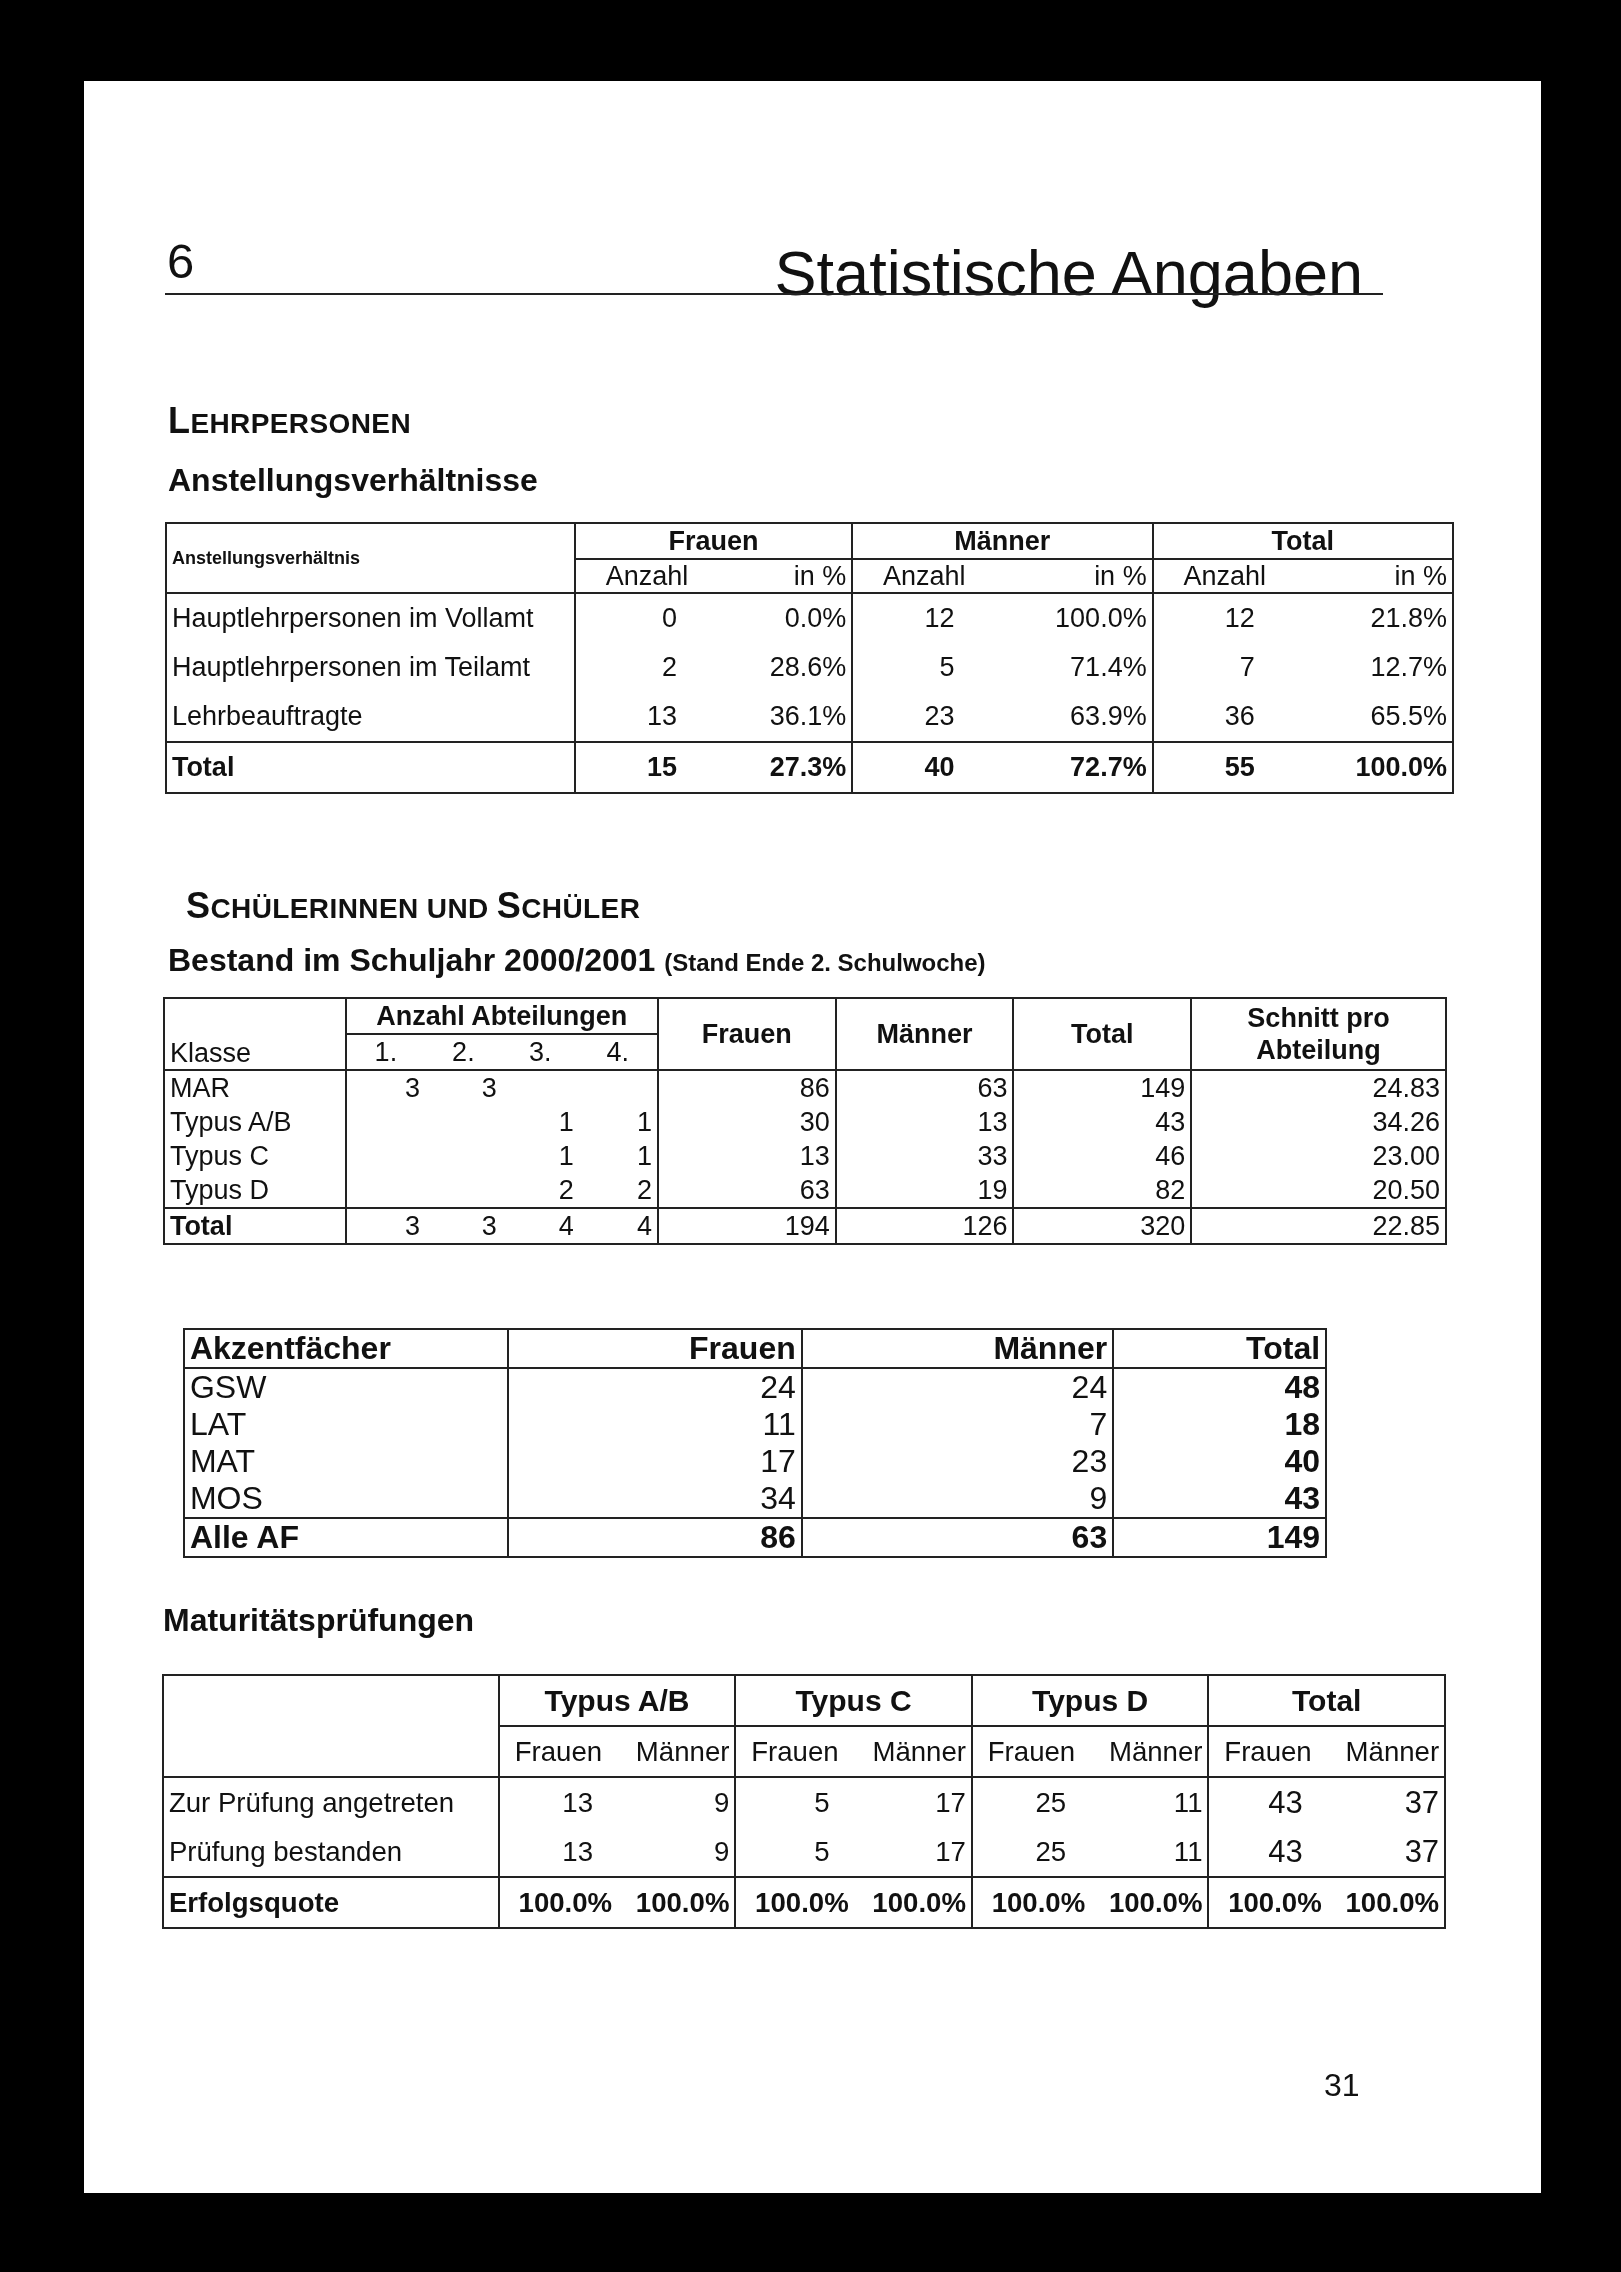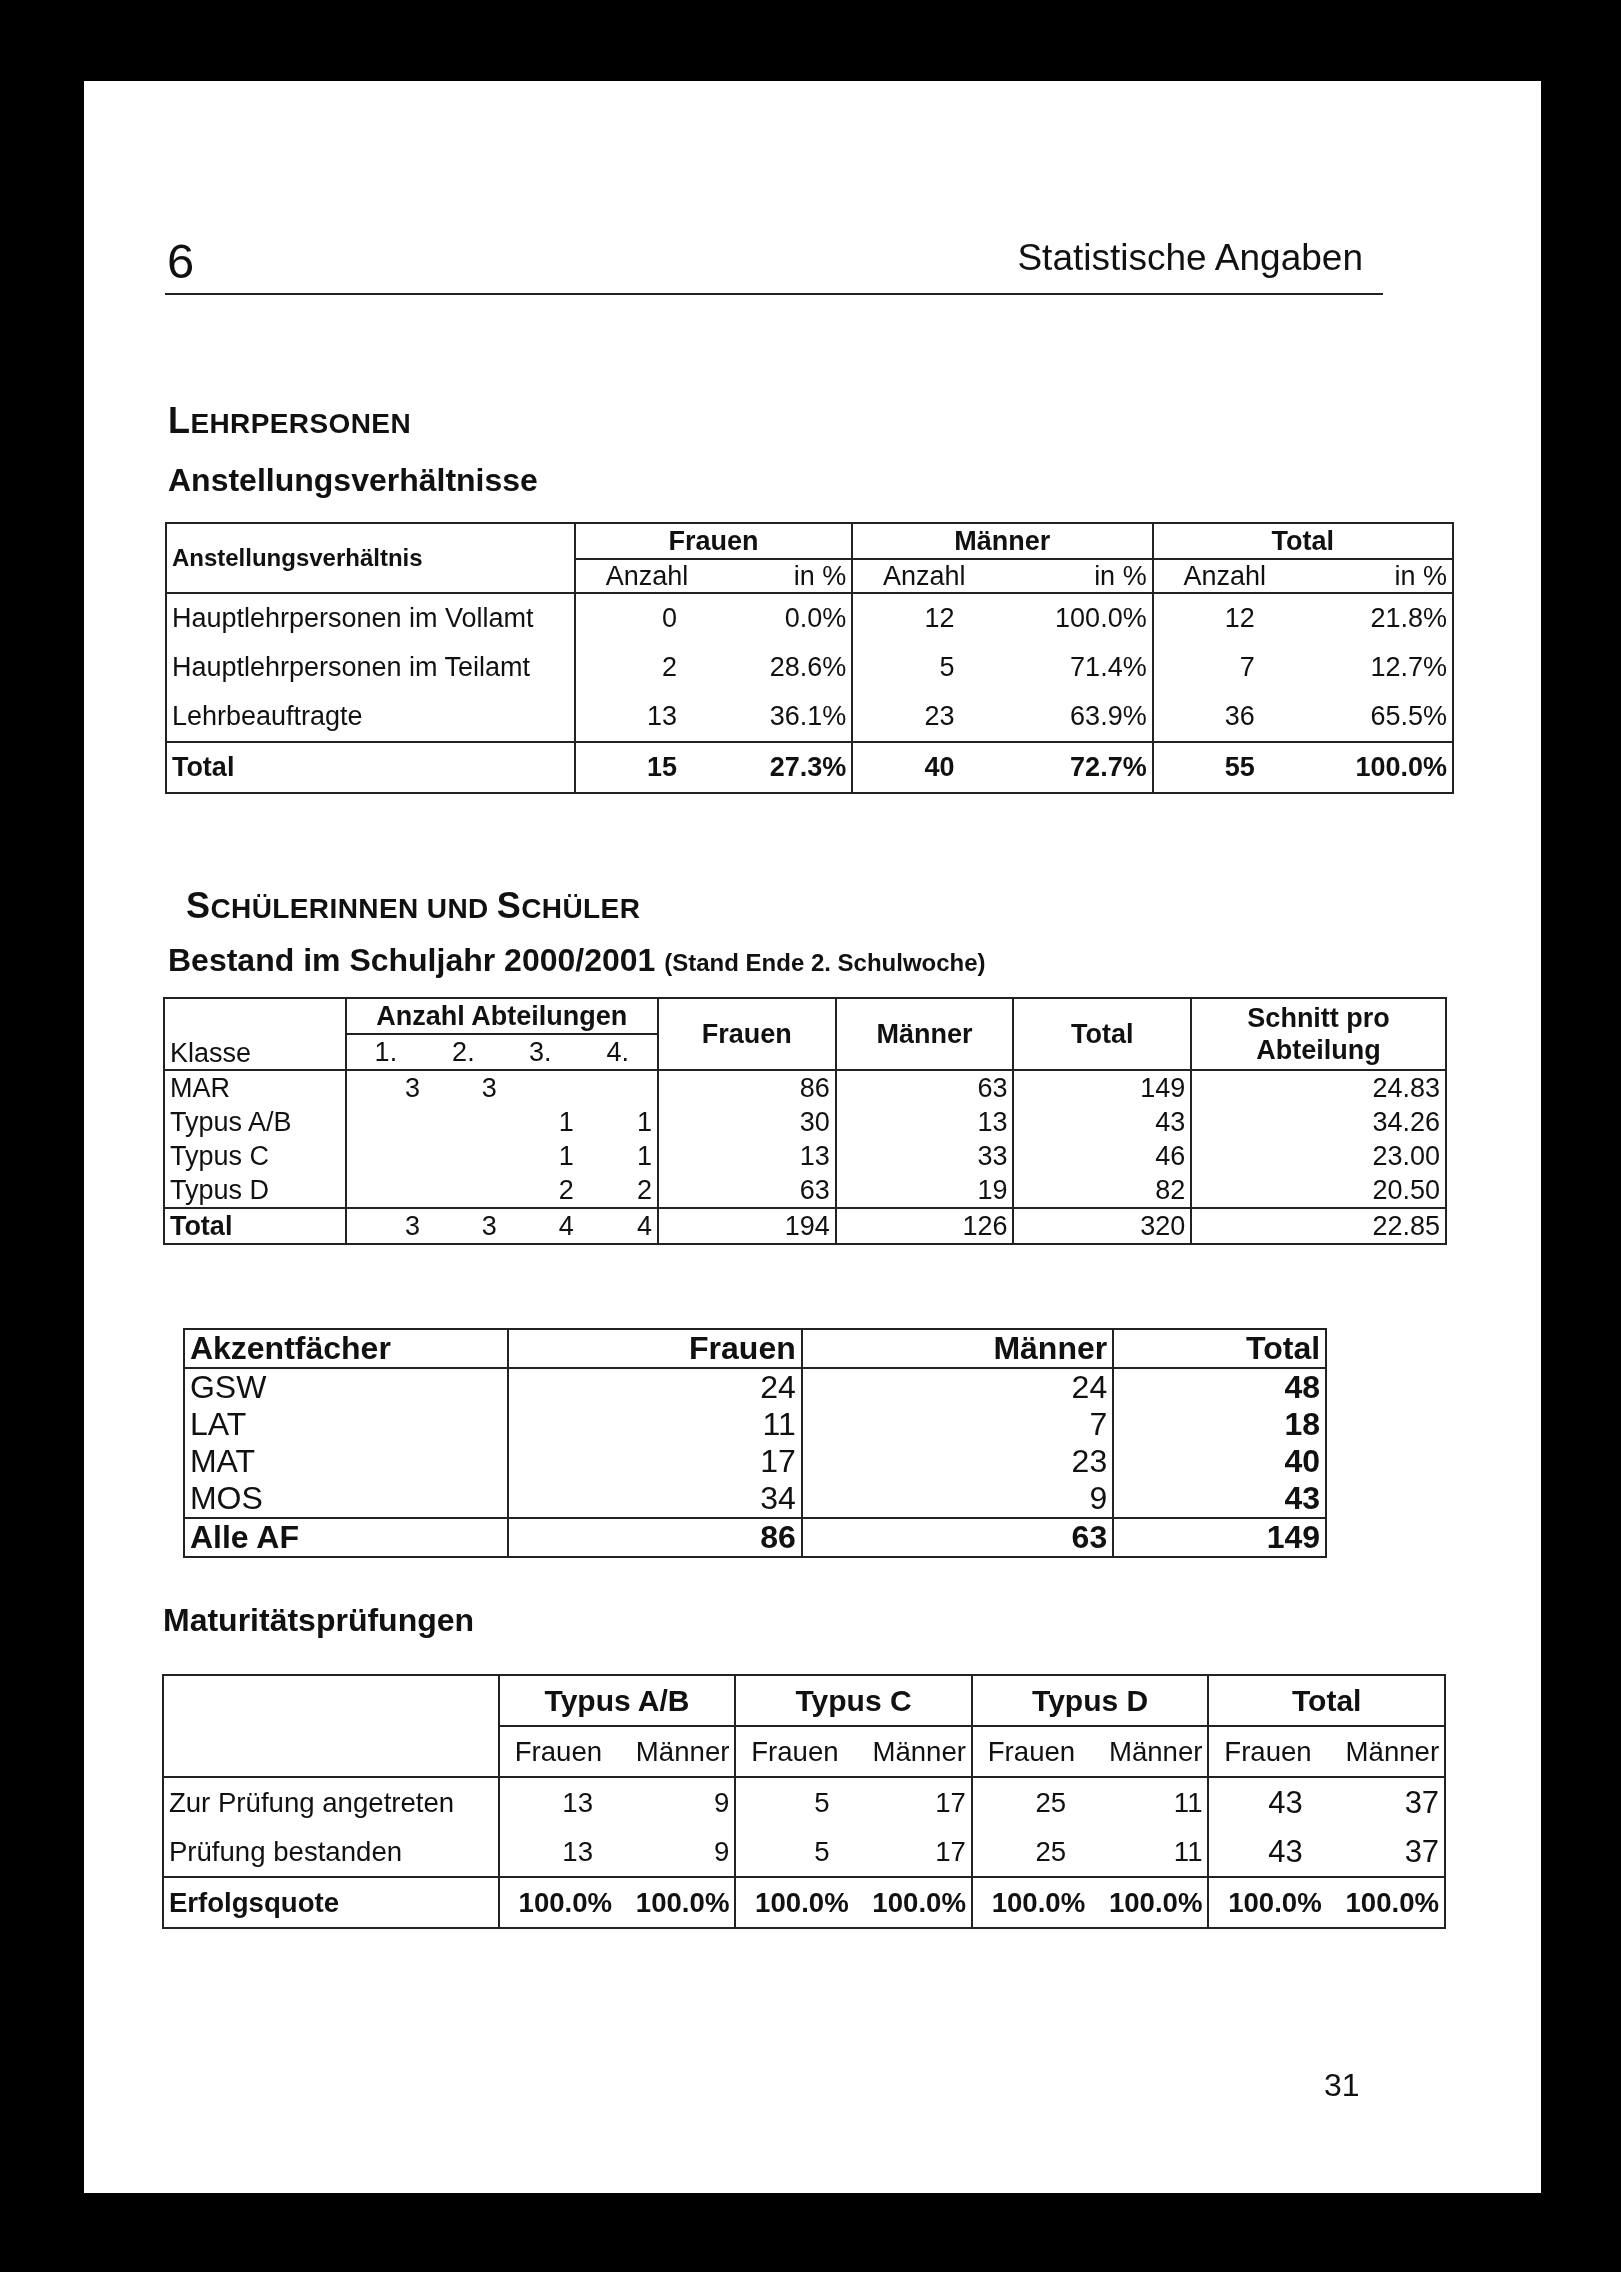--- a/index.html
+++ b/index.html
@@ -1,20 +1,20 @@
 <!DOCTYPE html>
 <html style="font-size:13px"><head>
 <meta charset="utf-8">
 <style>
   html, body { margin:0; padding:0; }
   body { width:1622px; height:2273px; background:#000; position:relative; font-family:"Liberation Sans", sans-serif; color:#111; }
   .page { position:absolute; left:84px; top:81px; width:1457px; height:2112px; background:#fff; }
   .abs { position:absolute; }
   .chap-num { left:83px; top:152px; font-size:49px; font-weight:normal; }
-  .chap-title { right:178px; top:156px; font-size:37px; font-weight:normal; }
+  .chap-title { right:178px; top:156px; font-size:63px; font-weight:normal; }
   .chap-line { left:81px; top:212px; width:1218px; height:0; border-top:2.4px solid #222; }
   .h-sc { font-size:36px; font-weight:bold; letter-spacing:0.4px; }
   .h-sc .big { font-size:36px; }
   .h-sc .sm { font-size:28px; }
   .h-sub { font-size:32px; font-weight:bold; }
   .h-sub .small { font-size:24px; }
   table { border-collapse:collapse; position:absolute; }
   td, th { padding:0 4.9px; font-weight:normal; white-space:nowrap; }
   .num { text-align:right; }
   .ctr { text-align:center; }
@@ -53,21 +53,21 @@
   <div class="abs chap-num">6</div>
   <div class="abs chap-title">Statistische Angaben</div>
   <div class="abs chap-line"></div>
 
   <div class="abs h-sc" style="left:84px; top:319px;"><span class="big">L</span><span class="sm">EHRPERSONEN</span></div>
   <div class="abs h-sub" style="left:84px; top:381px;">Anstellungsverhältnisse</div>
 
   <table id="t1">
     <tbody>
         <tr class="hdr1">
-      <td rowspan="2" class="b" style="width:397px; font-size:24px;">Anstellungsverhältnis</td>
+      <td rowspan="2" class="b" style="width:397px; font-size:18px;">Anstellungsverhältnis</td>
       <td colspan="2" class="ctr b grp">Frauen</td>
       <td colspan="2" class="ctr b grp">Männer</td>
       <td colspan="2" class="ctr b grp">Total</td>
     </tr>
     <tr class="hdr2">
       <td class="ctr grp sub">Anzahl</td>
       <td class="num sub">in %</td>
       <td class="ctr grp sub">Anzahl</td>
       <td class="num sub">in %</td>
       <td class="ctr grp sub">Anzahl</td>

